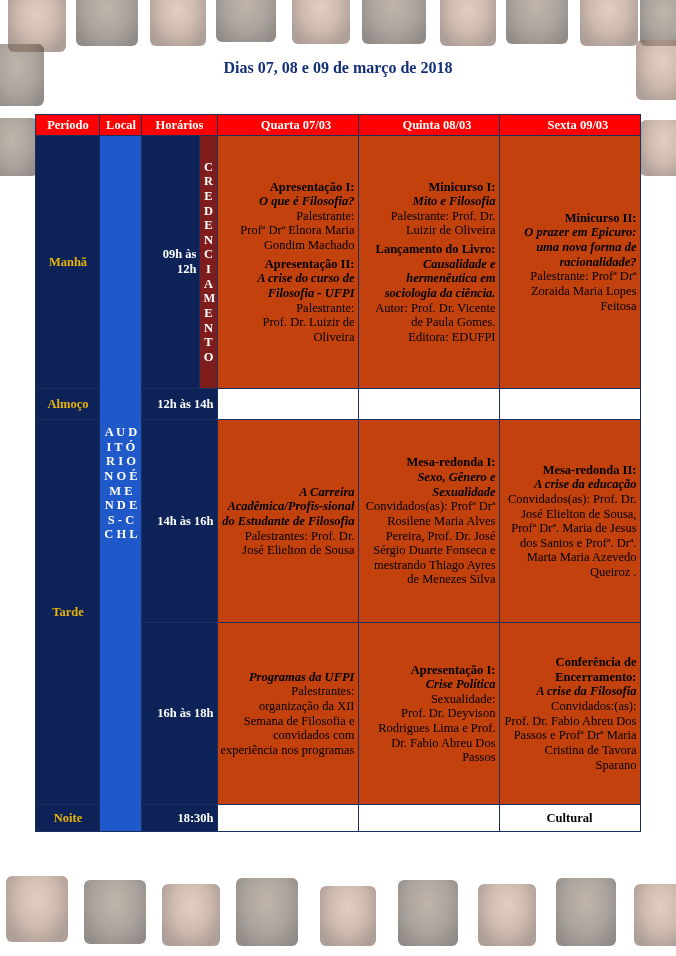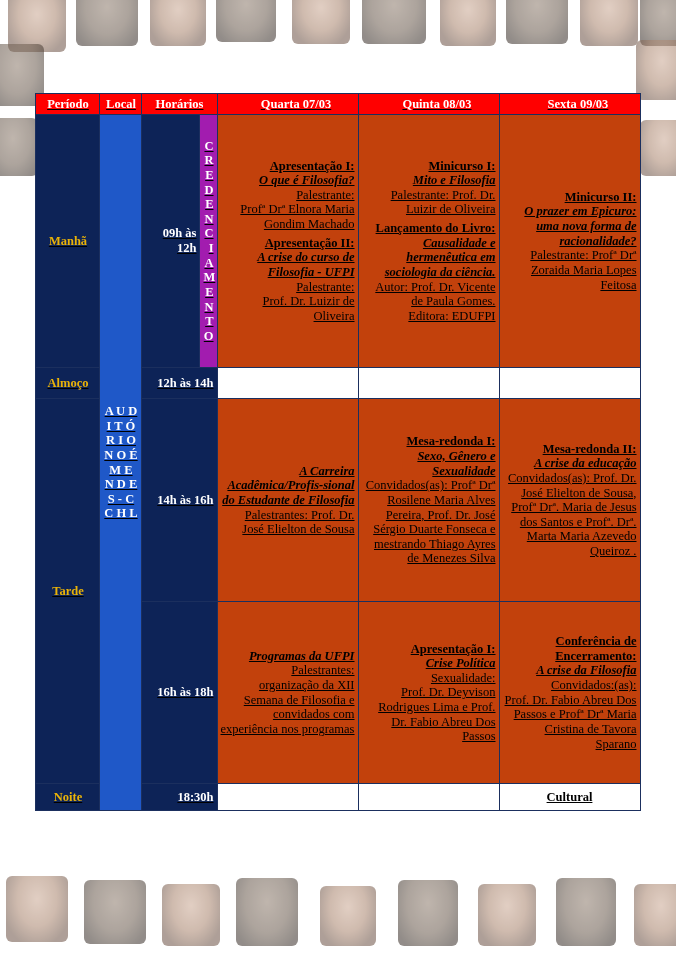--- a/index.html
+++ b/index.html
@@ -91,21 +91,20 @@
     font-weight: bold;
     color: #14307a;
     margin-top: 3px;
   }
 
   table.schedule {
     border-collapse: collapse;
     margin: 37px auto 0 auto;
     width: 603px;
     table-layout: fixed;
-    text-decoration: underline;
   }
   table.schedule td, table.schedule th {
     border: 1px solid #1b2f5e;
     vertical-align: middle;
     padding: 2px 3px;
     font-size: 12.5px;
     line-height: 1.17;
   }
 
   
@@ -145,25 +144,25 @@
   .horario {
     background: #0d2357;
     color: #ffffff;
     font-weight: bold;
     text-align: right;
     font-size: 12px;
     width: 58px;
   }
   
   .cred {
-    background: #a21caf;
+    background: #7f1d1d;
     color: #ffffff;
     font-weight: bold;
     font-size: 10.5px;
-    text-align: right;
+    text-align: center;
     line-height: 1.16;
     width: 17px;
     padding: 2px 0;
   }
   .cell {
     background: #c2410c;
     text-align: right;
     font-size: 12.5px;
     padding: 4px 4px;
   }
@@ -212,20 +211,21 @@
   <div class="ph" style="left:320px; top:886px; width:56px; height:60px;"></div>
   <div class="ph dark" style="left:398px; top:880px; width:60px; height:66px;"></div>
   <div class="ph" style="left:478px; top:884px; width:58px; height:62px;"></div>
   <div class="ph dark" style="left:556px; top:878px; width:60px; height:68px;"></div>
   <div class="ph" style="left:634px; top:884px; width:54px; height:62px;"></div>
 </div>
 
 <div class="page">
 
   <div class="title-block">
+    <div class="title-line2">Dias 07, 08 e 09 de março de 2018</div>
   </div>
 
   <table class="schedule">
     <colgroup>
       <col style="width:64px">
       <col style="width:42px">
       <col style="width:58px">
       <col style="width:17px">
       <col style="width:141px">
       <col style="width:141px">

